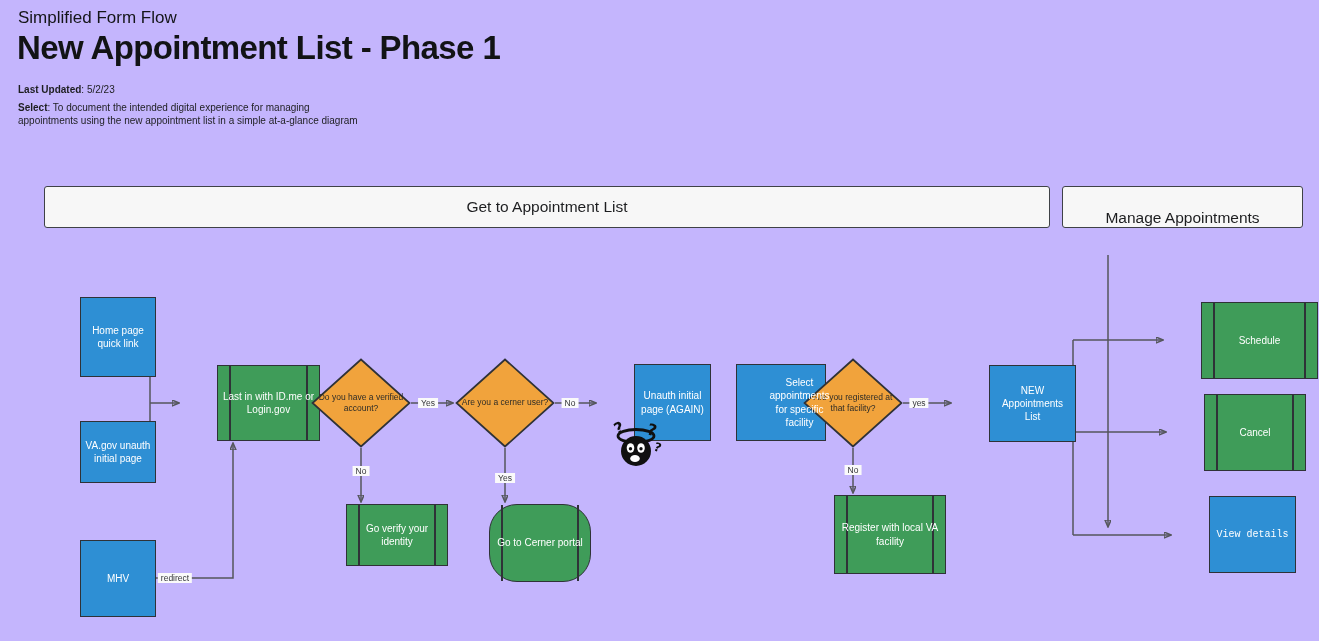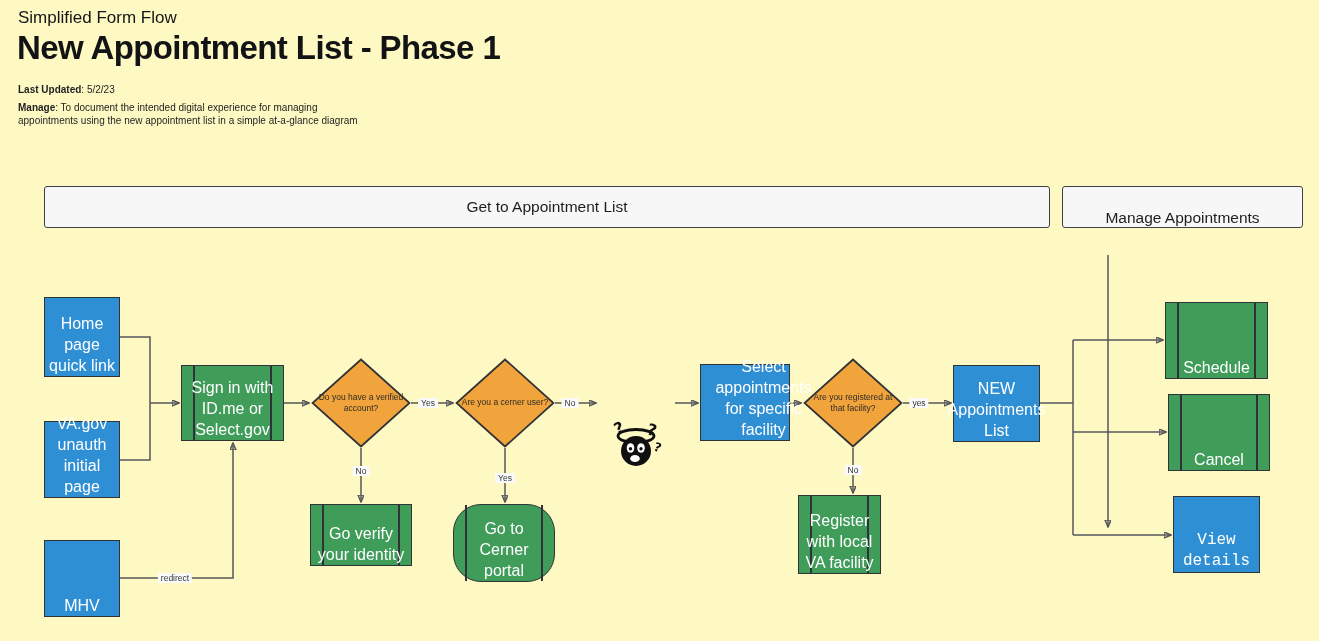--- a/index.html
+++ b/index.html
@@ -1,43 +1,43 @@
 <!DOCTYPE html>
 <html><head>
 <meta charset="utf-8">
 <style>
   html,body{margin:0;padding:0;}
   body{
     width:1319px;height:641px;overflow:hidden;
     background:#fafafa;
     font-family:"Liberation Sans", sans-serif;
   }
-  .canvas{position:relative;width:1319px;height:641px;background:#fef9c3;}
+  .canvas{position:relative;width:1319px;height:641px;background:#c4b5fd;}
 
   
   .titleblock{position:absolute;left:18px;top:8px;}
   .subtitle{font-size:17px;color:#141518;margin:0;}
   .title{font-size:33px;font-weight:bold;letter-spacing:-0.6px;color:#121315;margin:1px 0 16px -1px;}
   .meta{font-size:10px;color:#1d1e20;margin:0 0 4px;max-width:352px;line-height:1.35;}
   .meta b{font-weight:bold;}
 
   
   .hdr{
     position:absolute;box-sizing:border-box;
     border:1.6px solid #3f4247;background:#f7f7f7;border-radius:3px;
     display:flex;align-items:center;justify-content:center;
     font-size:15.5px;color:#1d1e20;
   }
 
   
   .node{
     position:absolute;box-sizing:border-box;
     border:1.7px solid #2f3237;
-    display:flex;align-items:flex-end;justify-content:center;
-    text-align:center;color:#fff;font-size:16px;line-height:1.32;
+    display:flex;align-items:center;justify-content:center;
+    text-align:center;color:#fff;font-size:10px;line-height:1.32;margin-left:36px;
   }
   .blue{background:#2e8fd4;}
   .green{background:#3f9c59;}
   .proc::before,.proc::after{
     content:"";position:absolute;top:0;bottom:0;width:2px;background:#2f3237;
   }
   .proc::before{left:11px;}
   .proc::after{right:11px;}
   .nlabel{padding:0 4px;position:relative;z-index:1;}
 
@@ -66,21 +66,21 @@
 </style>
 </head>
 <body>
 
 <div class="canvas">
 
   <div class="titleblock">
     <p class="subtitle">Simplified Form Flow</p>
     <h1 class="title">New Appointment List - Phase 1</h1>
     <p class="meta"><b>Last Updated</b><span>: 5/2/23</span></p>
-    <p class="meta"><b>Manage</b><span>: To document the intended digital experience for managing appointments using the new appointment list in a simple at-a-glance diagram</span></p>
+    <p class="meta"><b>Select</b><span>: To document the intended digital experience for managing appointments using the new appointment list in a simple at-a-glance diagram</span></p>
   </div>
 
   <svg class="wires" width="1319" height="641">
     <defs>
       <marker id="arr" markerWidth="8" markerHeight="8" refX="6" refY="3" orient="auto" markerUnits="userSpaceOnUse">
         <path d="M0,0 L7,3 L0,6 z" fill="#3e4044" stroke="none"></path>
       </marker>
     </defs>
     <path d="M120,337 H150 V403"></path>
     <path d="M120,460 H150 V403"></path>
@@ -106,45 +106,48 @@
   <div class="hdr" style="left:44px;top:186px;width:1006px;height:42px;text-align:right;">
     <span>Get to Appointment List</span>
   </div>
   <div class="hdr" style="left:1062px;top:186px;width:241px;height:42px;align-items:flex-end;">
     <span>Manage Appointments</span>
   </div>
 
   <div class="node blue" style="left:44px;top:297px;width:76px;height:80px;">
     <span class="nlabel">Home page quick link</span>
   </div>
-  <div class="node blue" style="left:44px;top:421px;width:76px;height:77px;">
+  <div class="node blue" style="left:44px;top:421px;width:76px;height:62px;">
     <span class="nlabel">VA.gov unauth initial page</span>
   </div>
   <div class="node blue" style="left:44px;top:540px;width:76px;height:77px;">
     <span class="nlabel">MHV</span>
   </div>
   <div class="node green proc" style="left:181px;top:365px;width:103px;height:76px;">
-    <span class="nlabel">Sign in with ID.me or Select.gov</span>
+    <span class="nlabel">Last in with ID.me or Login.gov</span>
+  </div>
+  <div class="node blue" style="left:598px;top:364px;width:77px;height:77px;">
+    <span class="nlabel">Unauth initial page (AGAIN)</span>
   </div>
   <div class="node blue" style="left:700px;top:364px;width:90px;height:77px;padding-left:37px;">
     <span class="nlabel">Select appointments for specific facility</span>
   </div>
   <div class="node blue" style="left:953px;top:365px;width:87px;height:77px;">
     <span class="nlabel">NEW Appointments List</span>
   </div>
   <div class="node green proc" style="left:310px;top:504px;width:102px;height:62px;">
     <span class="nlabel">Go verify your identity</span>
   </div>
   <div class="node green proc" style="left:453px;top:504px;width:102px;height:78px;border-radius:28px;">
     <span class="nlabel">Go to Cerner portal</span>
   </div>
-  <div class="node green proc" style="left:798px;top:495px;width:83px;height:79px;">
+  <div class="node green proc" style="left:798px;top:495px;width:112px;height:79px;">
     <span class="nlabel">Register with local VA facility</span>
   </div>
-  <div class="node green proc" style="left:1165px;top:302px;width:103px;height:77px;">
+  <div class="node green proc" style="left:1165px;top:302px;width:117px;height:77px;">
     <span class="nlabel">Schedule</span>
   </div>
   <div class="node green proc" style="left:1168px;top:394px;width:102px;height:77px;">
     <span class="nlabel">Cancel</span>
   </div>
   <div class="node blue" style="left:1173px;top:496px;width:87px;height:77px;font-family:Liberation Mono, monospace;">
     <span class="nlabel">View details</span>
   </div>
 
   <div class="diamond" style="left:311px;top:358px;width:100px;height:90px;">

